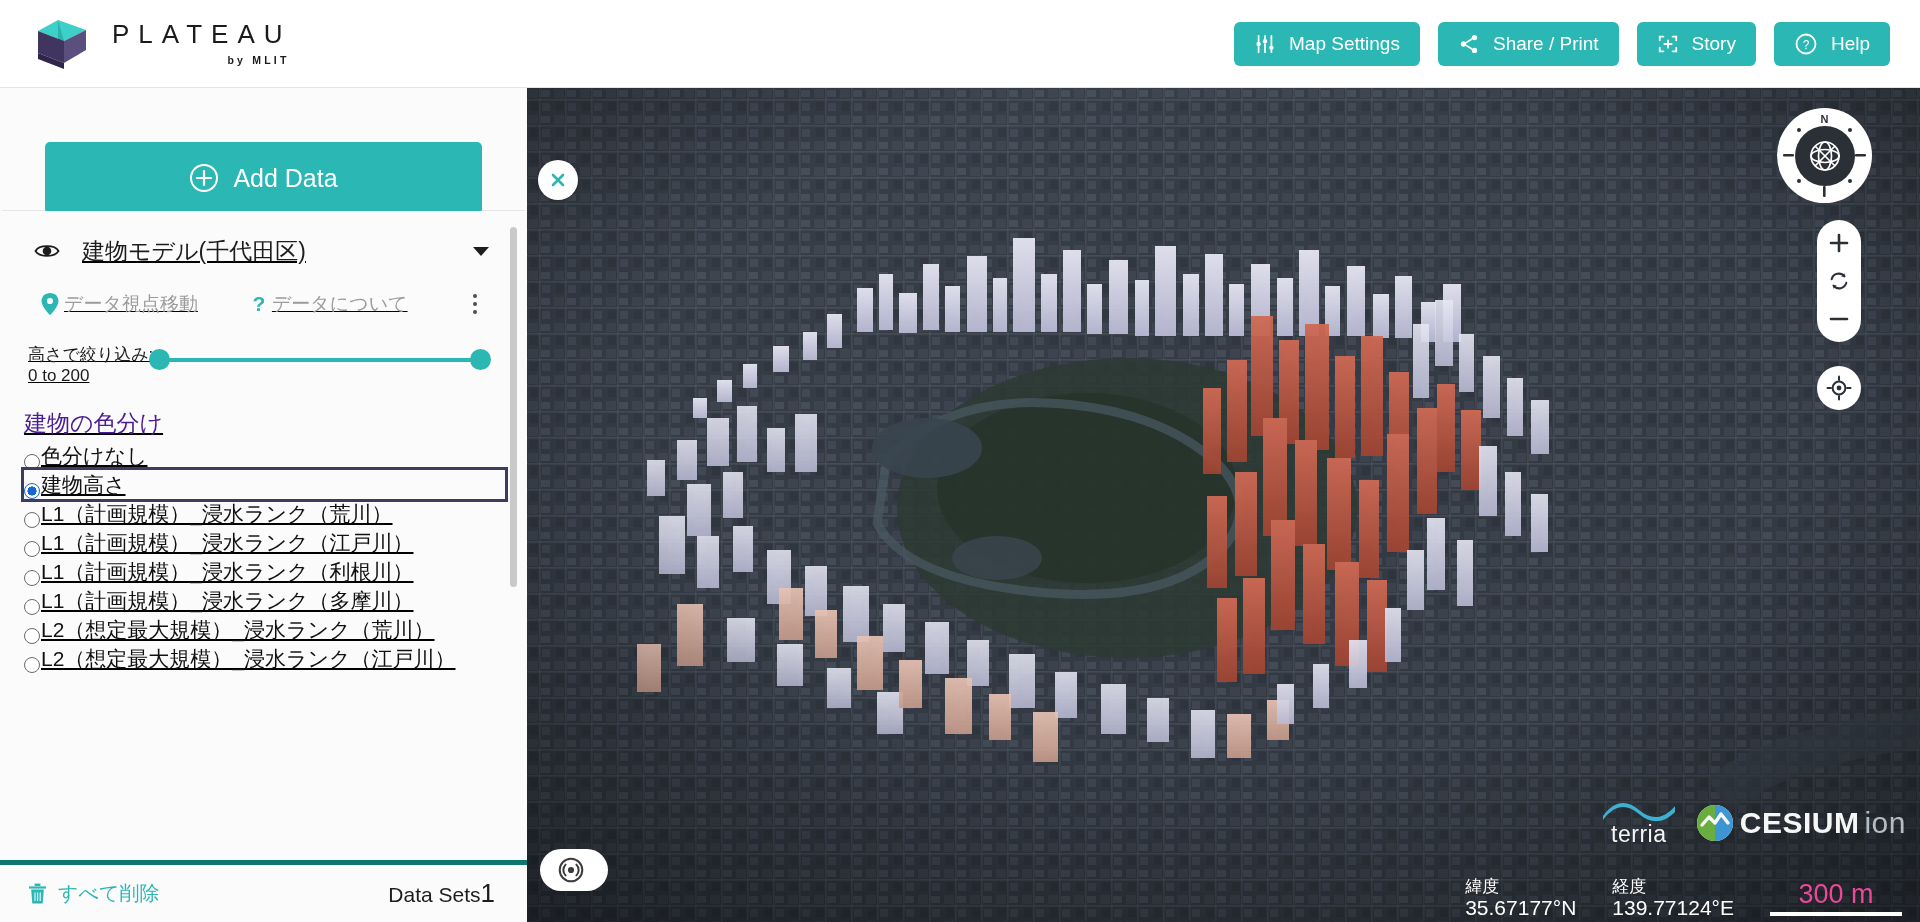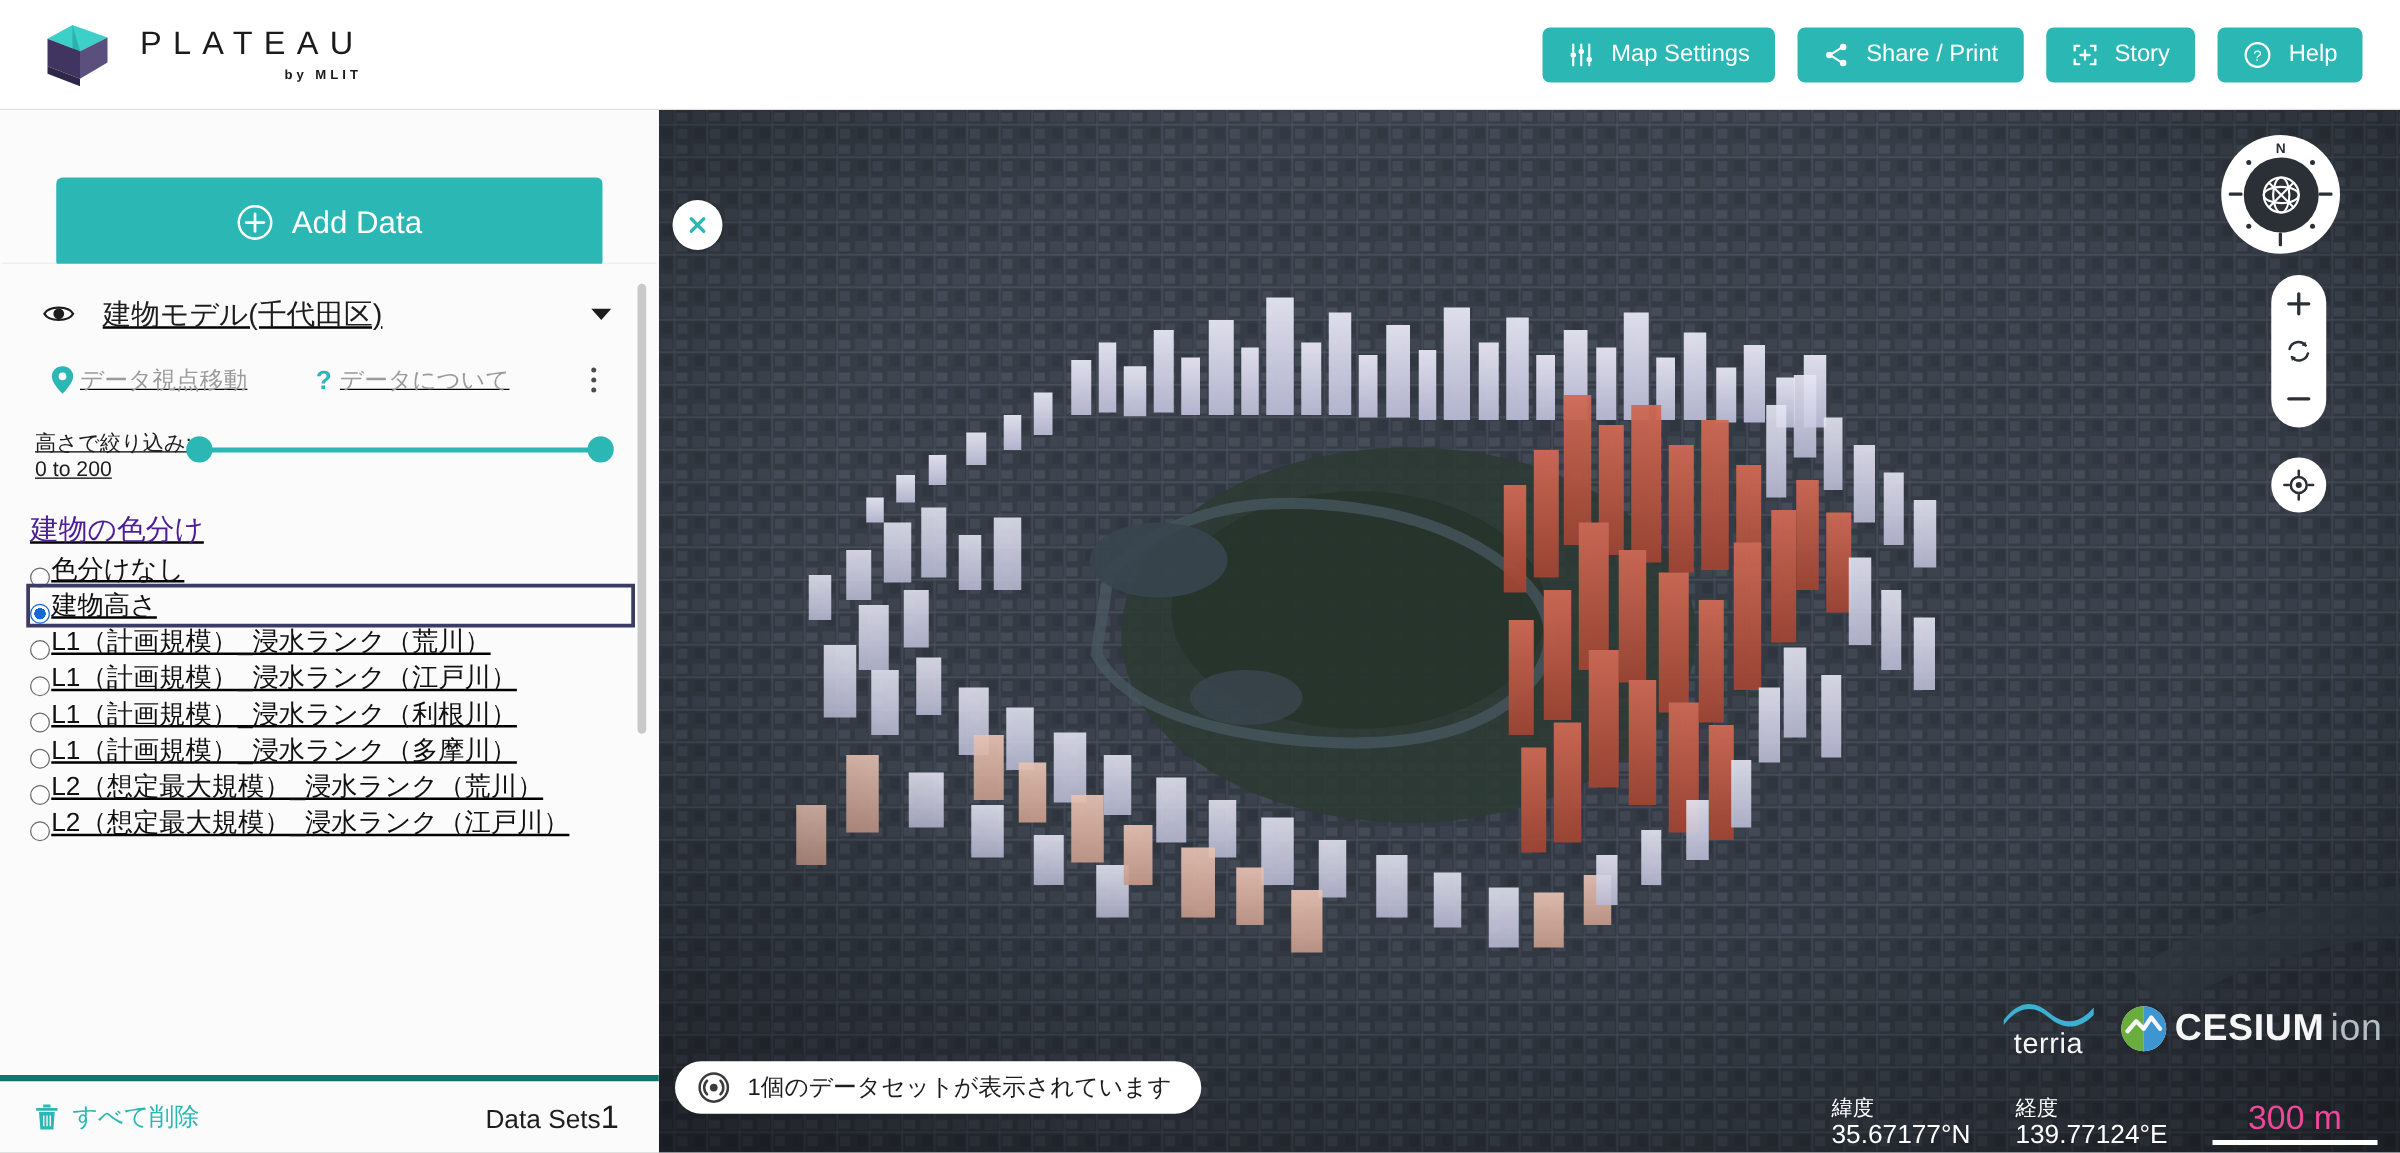--- a/index.html
+++ b/index.html
@@ -590,21 +590,20 @@
       </svg>
     </div>
 
     <div class="toast">
       <svg width="26" height="26" viewBox="0 0 26 26">
         <circle cx="13" cy="13" r="3.1" fill="#3c3c3c"></circle>
         <path d="M7.6 7.6a7.6 7.6 0 0 0 0 10.8" fill="none" stroke="#3c3c3c" stroke-width="2" stroke-linecap="round"></path>
         <path d="M18.4 7.6a7.6 7.6 0 0 1 0 10.8" fill="none" stroke="#3c3c3c" stroke-width="2" stroke-linecap="round"></path>
         <circle cx="13" cy="13" r="11.3" fill="none" stroke="#3c3c3c" stroke-width="2"></circle>
       </svg>
-      <span>1個のデータセットが表示されています</span>
     </div>
 
     <div class="credits">
       <div class="terria-logo">
         <svg width="76" height="26" viewBox="0 0 76 26">
           <path d="M2 18 C14 2, 26 2, 38 12 C50 22, 62 22, 74 8 L74 14 C62 26, 50 26, 38 16 C26 6, 14 6, 2 22 Z" fill="#3eb6d8"></path>
         </svg>
         <div class="terria-word">terria</div>
       </div>
       <div class="cesium-logo">

